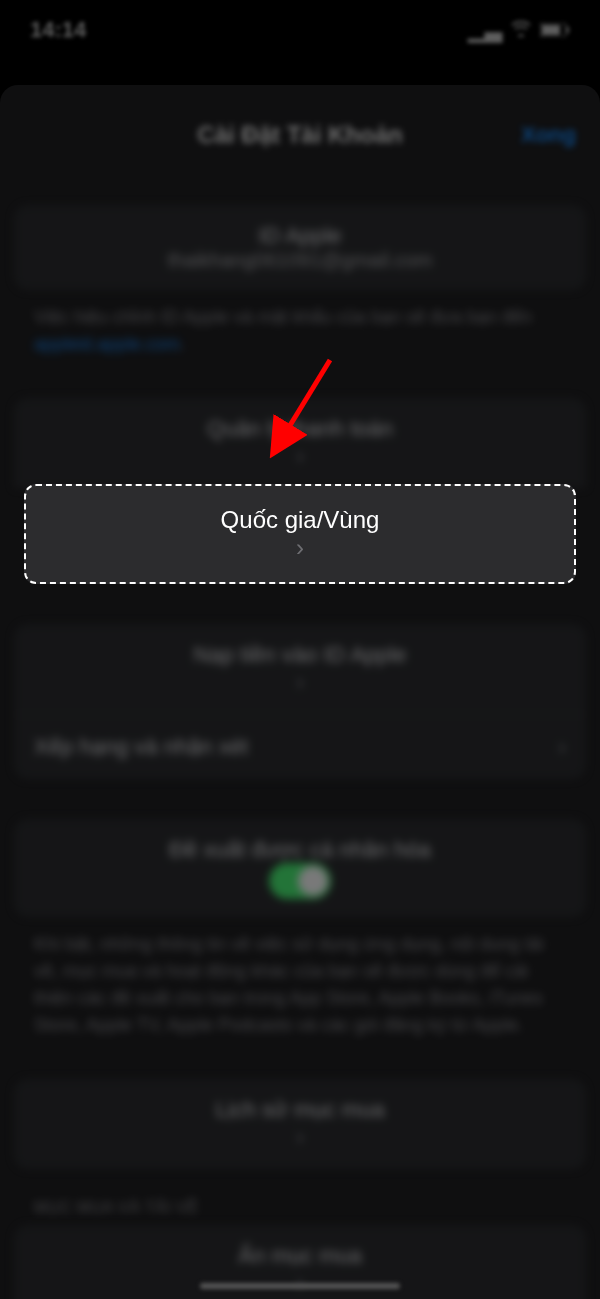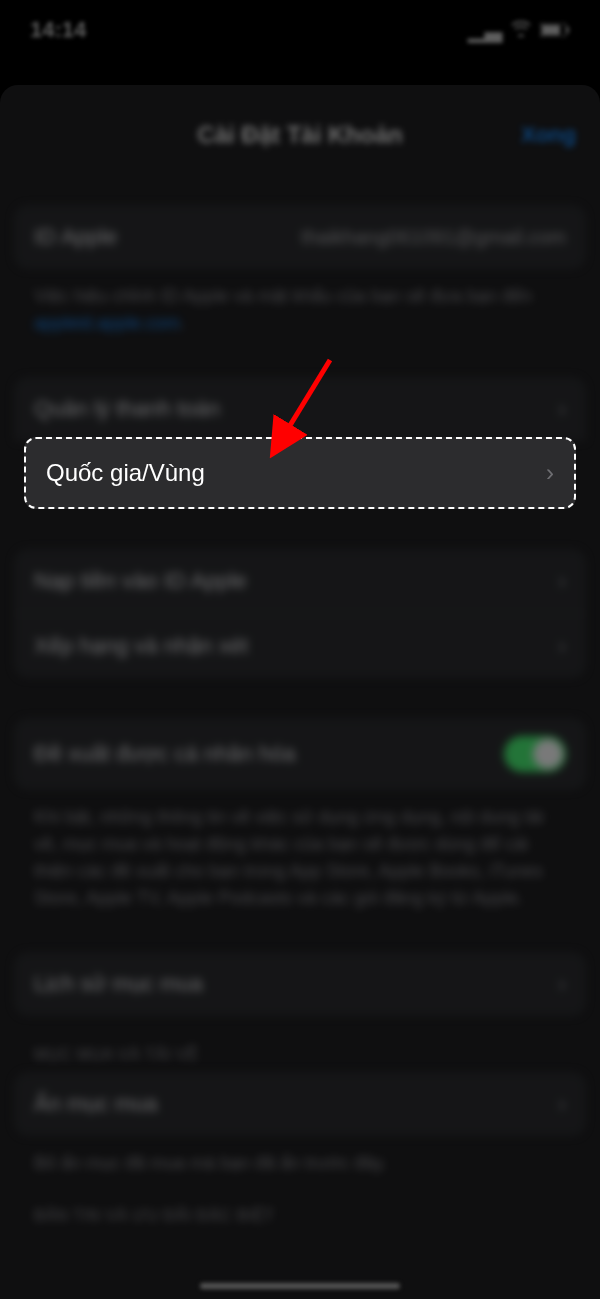--- a/index.html
+++ b/index.html
@@ -98,20 +98,21 @@
     align-items: center;
     justify-content: space-between;
     padding: 18px 20px;
     min-height: 64px;
     border-top: 1px solid #2a2a2c;
     color: #9a9a9c;
     font-size: 22px;
   }
   .row:first-child {
     border-top: none;
+    flex-direction: column;
   }
   .row .label {
     color: #b8b8ba;
     font-size: 22px;
   }
   .row .value {
     color: #8a8a8c;
     font-size: 20px;
   }
 

